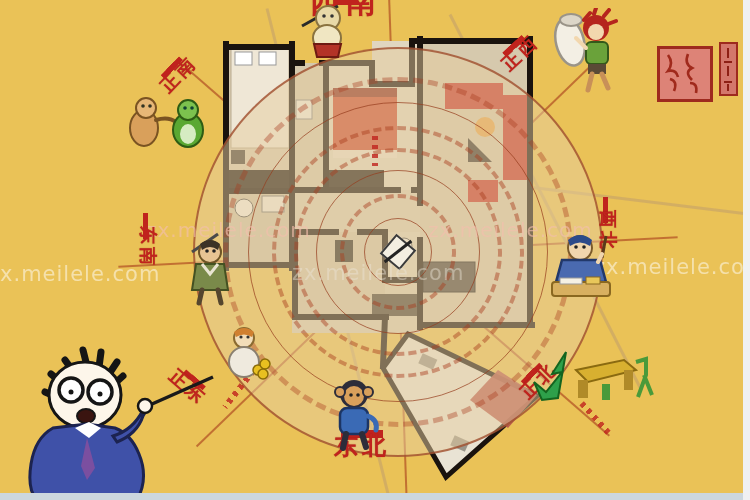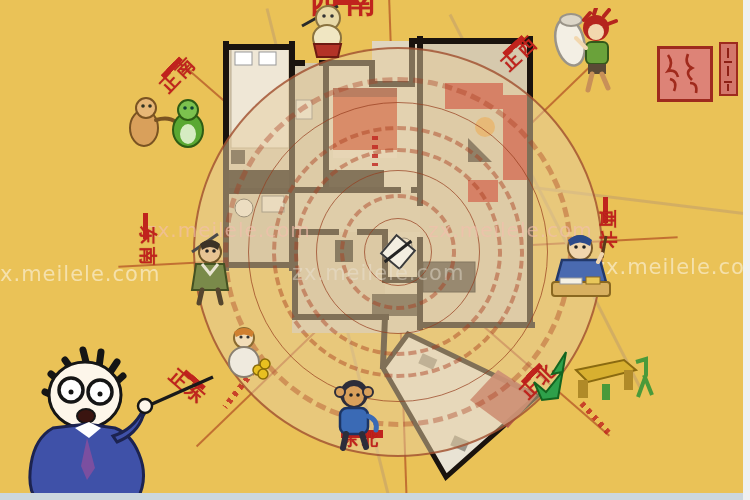--- a/index.html
+++ b/index.html
@@ -27,21 +27,21 @@
             text-shadow:0 0 1px rgba(140,20,10,.6);}
   .dir.rowmode{flex-direction:row;gap:7px;align-items:center;}
   .trigram{position:static;display:flex;flex-direction:column;gap:4px;}
   .trigram .row{position:static;display:flex;gap:4px;justify-content:center;}
   .trigram .seg{position:static;background:#c0231d;height:5px;width:26px;}
   .trigram .row.broken .seg{width:11px;}
   .dir.big .txt{font-size:30px;letter-spacing:6px;}
   .dir.big .trigram{gap:13px;margin-top:14px;}
   .dir.big .trigram .seg{height:9px;width:46px;}
   .dir.big .trigram .row.broken .seg{width:20px;}
-  .dir.med .txt{font-size:16px;letter-spacing:4px;}
+  .dir.med .txt{font-size:24px;letter-spacing:4px;}
   .dir.med .trigram{gap:7px;}
   .dir.med .trigram .seg{height:8px;width:42px;}
   .dir.med .trigram .row.broken .seg{width:18px;}
   .ticks{width:6px;background:repeating-linear-gradient(#c0231d 0 4px,transparent 4px 9px);
          opacity:.8;z-index:39;}
 
   
   .wm{font-size:21px;color:rgba(255,255,255,.5);white-space:nowrap;z-index:35;
       letter-spacing:1px;}
   .wm.pink{color:rgba(242,190,172,.65);font-size:20px;}

